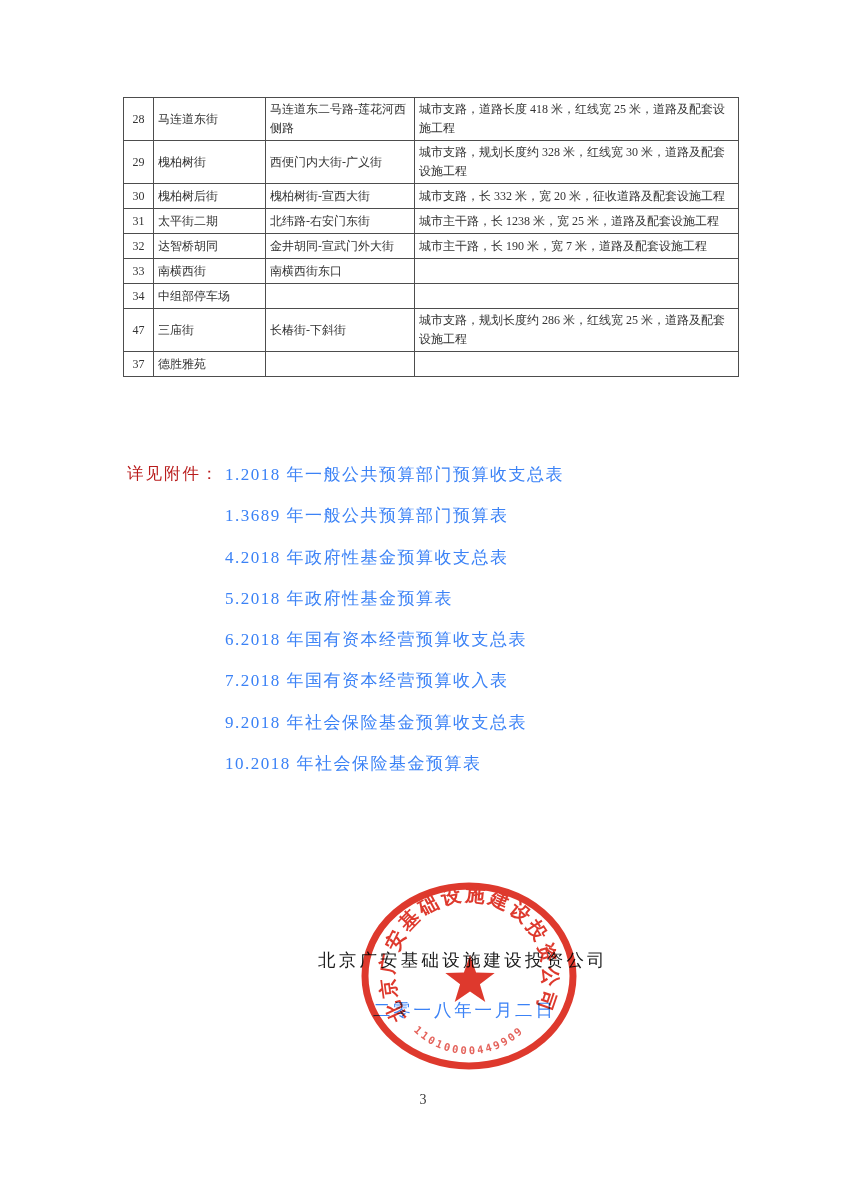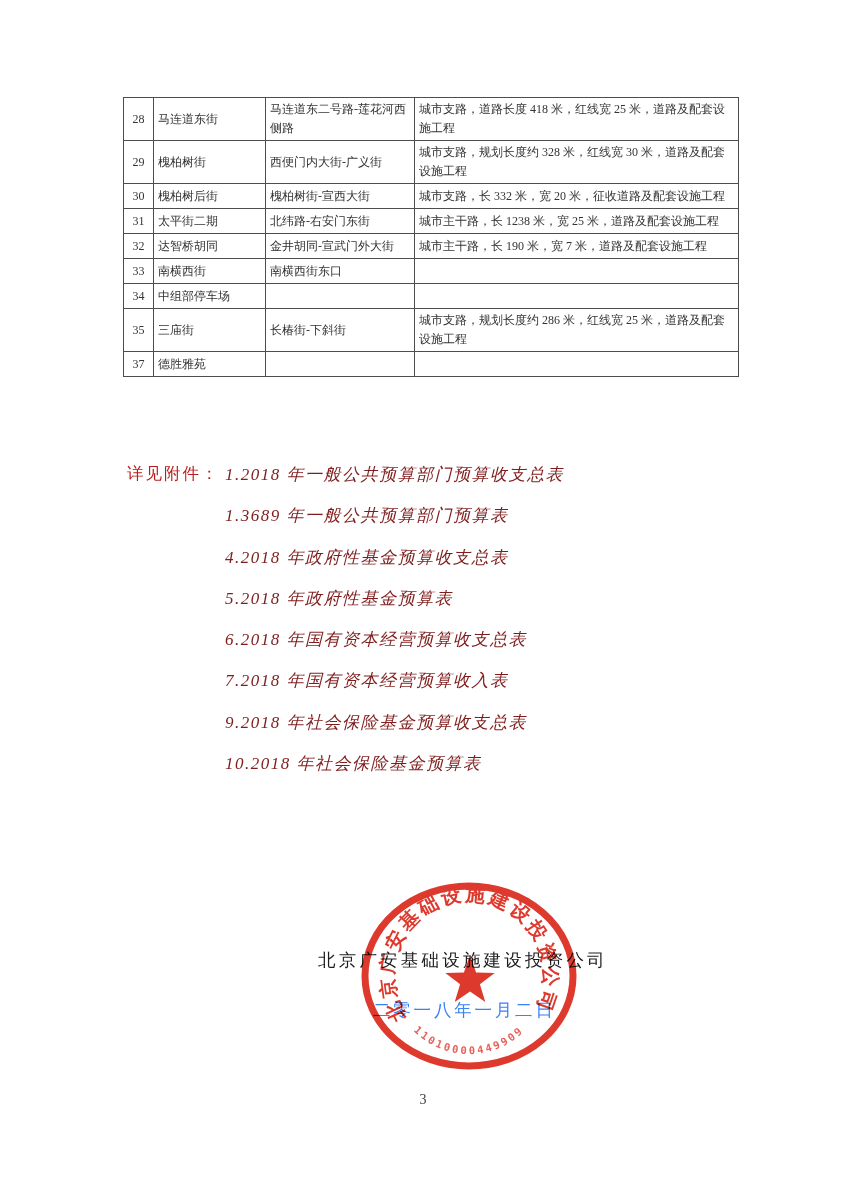--- a/index.html
+++ b/index.html
@@ -24,23 +24,22 @@
   td.c-name,td.c-range{padding-left:8px;}
   td.c-desc{padding-left:5px;padding-right:3px;line-height:22px;}
 
   
   .attach-label{
     position:absolute;left:127px;top:463px;
     font-size:16.5px;letter-spacing:2px;color:#b91c1c;
   }
   .attach-list{position:absolute;left:225px;top:463px;}
   .attach-item{
-    height:41.3px;font-size:17px;letter-spacing:1.5px;color:#7f1d1d;
+    height:41.3px;font-size:17px;letter-spacing:1.5px;color:#3b82f6;
     white-space:nowrap;
-    font-style:italic;
   }
 
   
   .sig-company{
     position:absolute;left:318px;top:948px;
     font-size:17.5px;letter-spacing:3.2px;color:#1c1c1c;white-space:nowrap;
   }
   .sig-date{
     position:absolute;left:373px;top:998px;
     font-size:17.5px;letter-spacing:2.8px;color:#3b82f6;white-space:nowrap;
@@ -123,21 +122,21 @@
     </tr>
 
     <tr>
       <td class="c-no">34</td>
       <td class="c-name">中组部停车场</td>
       <td class="c-range"></td>
       <td class="c-desc"></td>
     </tr>
 
     <tr>
-      <td class="c-no">35</td>
+      <td class="c-no">47</td>
       <td class="c-name">三庙街</td>
       <td class="c-range">长椿街-下斜街</td>
       <td class="c-desc">城市支路，规划长度约 286 米，红线宽 25 米，道路及配套设施工程</td>
     </tr>
 
 
     <tr>
       <td class="c-no">37</td>
       <td class="c-name">德胜雅苑</td>
       <td class="c-range"></td>

